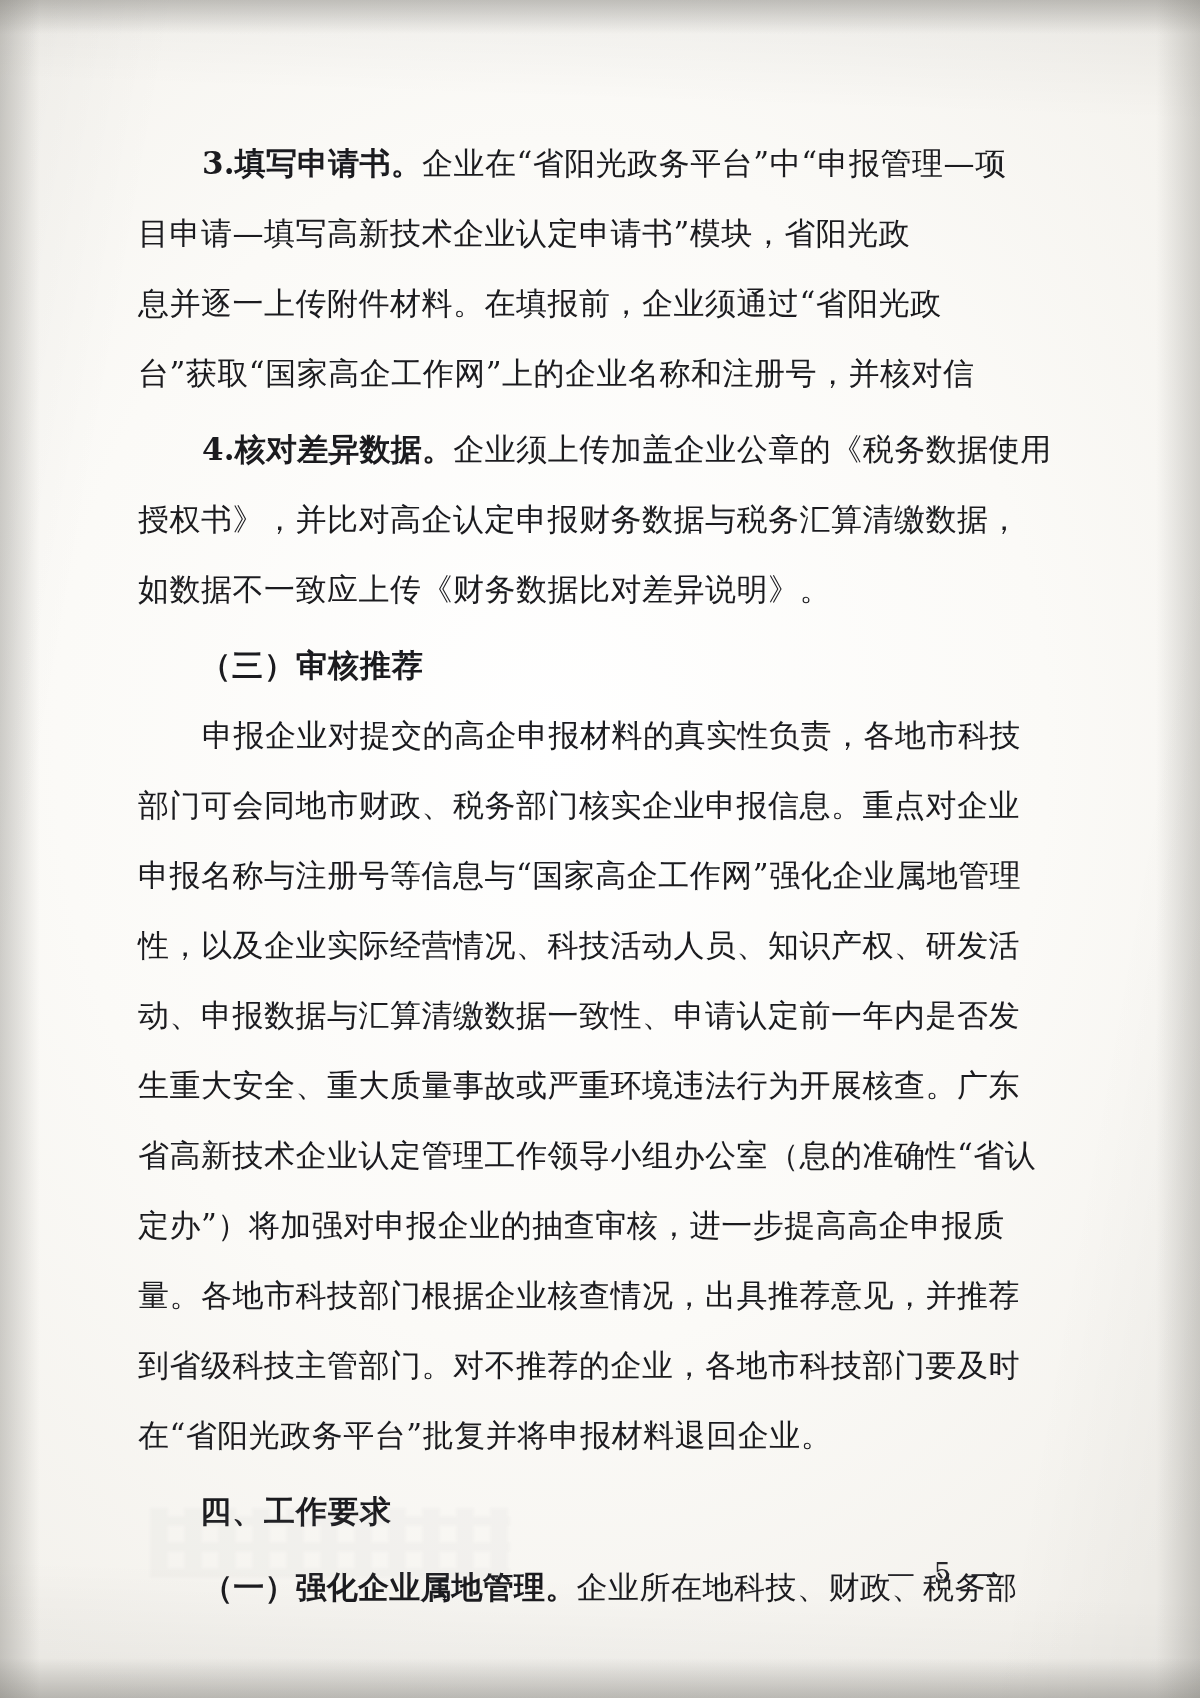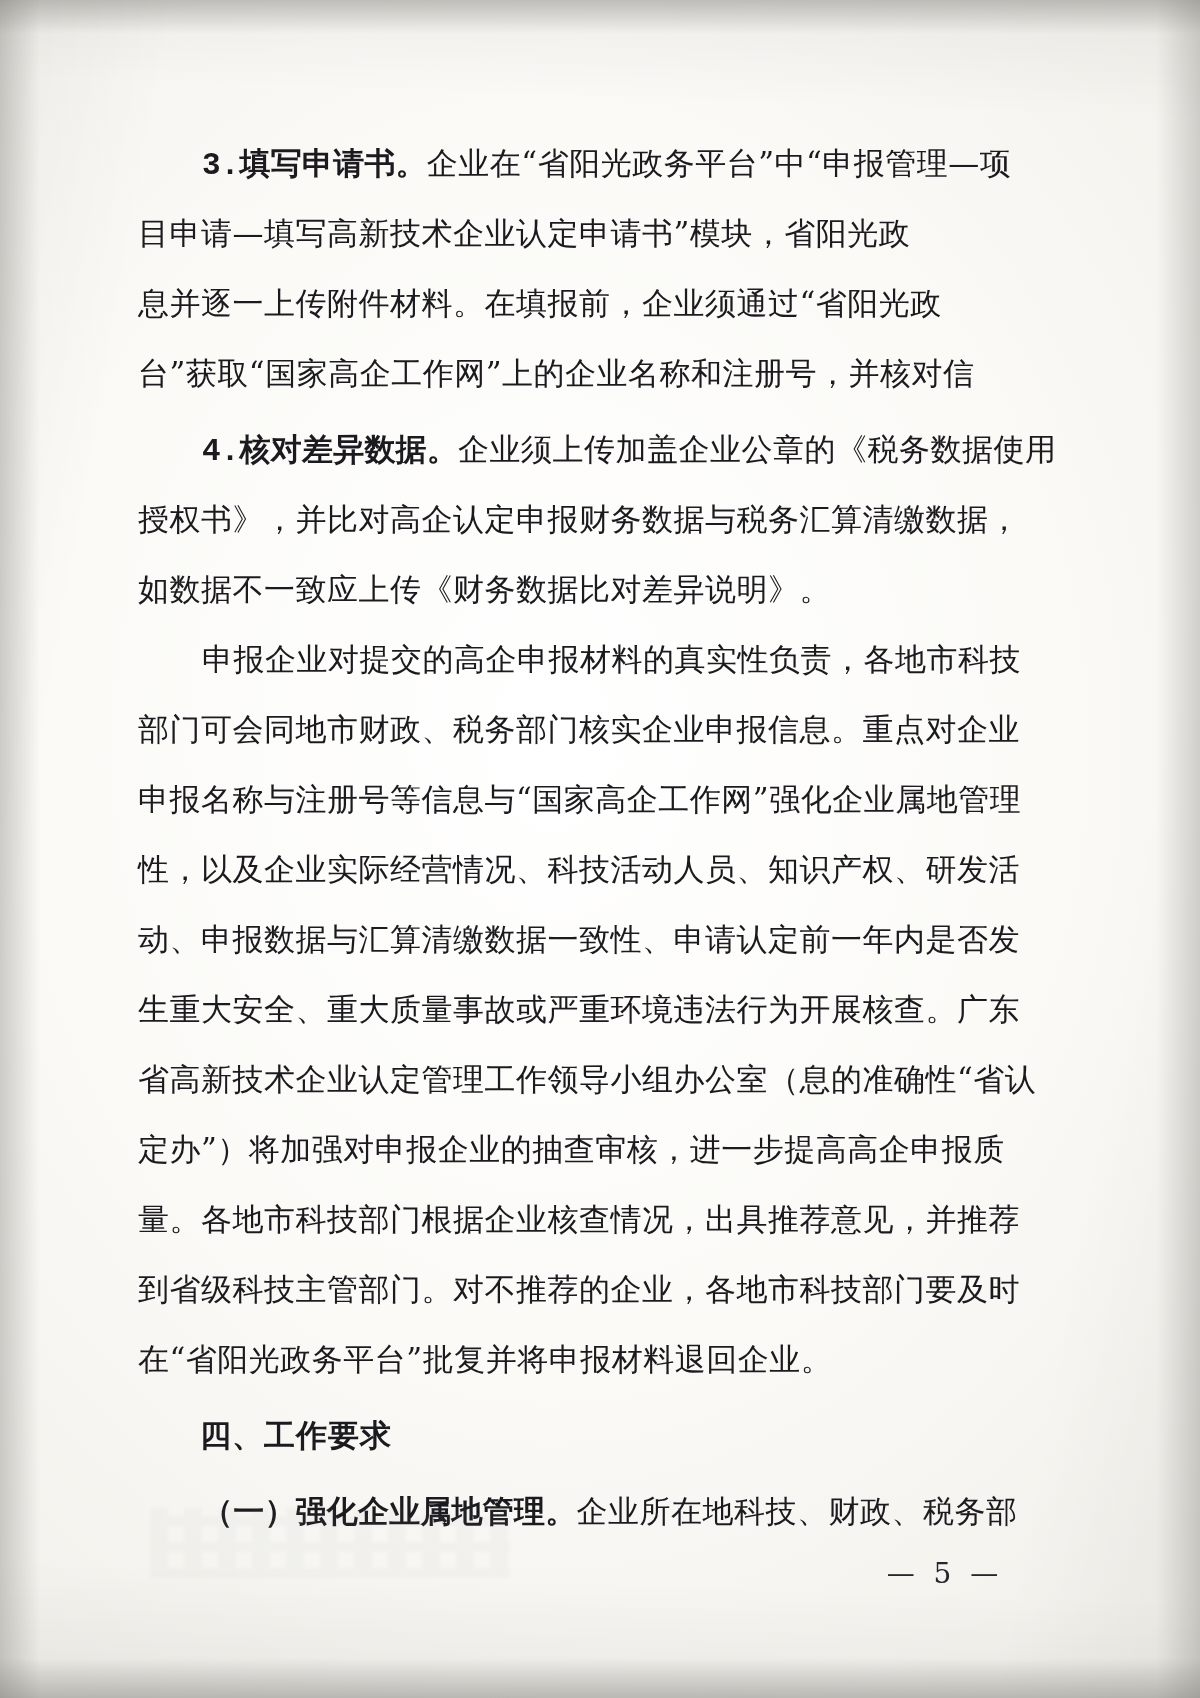--- a/index.html
+++ b/index.html
@@ -53,21 +53,20 @@
     color: #1b1b1f;
     letter-spacing: 0.5px;
     text-rendering: optimizeLegibility;
   }
   .line.indent  { padding-left: 64px; }
   .line.indent2 { padding-left: 62px; }
 
   .line .lead {
     font-weight: bold;
     letter-spacing: 0.2px;
-    font-family: Liberation Mono, monospace;
   }
   .line.heading {
     font-weight: bold;
     letter-spacing: 1px;
   }
   .line.gap-before { margin-top: 6px; }
 
   .footer {
     position: absolute;
     left: 0;
@@ -111,20 +110,21 @@
 
     <div class="line indent"><span class="lead">3.填写申请书。</span><span>企业在“省阳光政务平台”中“申报管理—项</span></div>
     <div class="line"><span>目申请—填写高新技术企业认定申请书”模块，省阳光政</span></div>
     <div class="line"><span>息并逐一上传附件材料。在填报前，企业须通过“省阳光政</span></div>
     <div class="line"><span>台”获取“国家高企工作网”上的企业名称和注册号，并核对信</span></div>
 
     <div class="line indent gap-before"><span class="lead">4.核对差异数据。</span><span>企业须上传加盖企业公章的《税务数据使用</span></div>
     <div class="line"><span>授权书》，并比对高企认定申报财务数据与税务汇算清缴数据，</span></div>
     <div class="line"><span>如数据不一致应上传《财务数据比对差异说明》。</span></div>
 
+    <div class="line heading indent2 gap-before"><span>（三）审核推荐</span></div>
 
     <div class="line indent"><span>申报企业对提交的高企申报材料的真实性负责，各地市科技</span></div>
     <div class="line"><span>部门可会同地市财政、税务部门核实企业申报信息。重点对企业</span></div>
     <div class="line"><span>申报名称与注册号等信息与“国家高企工作网”强化企业属地管理</span></div>
     <div class="line"><span>性，以及企业实际经营情况、科技活动人员、知识产权、研发活</span></div>
     <div class="line"><span>动、申报数据与汇算清缴数据一致性、申请认定前一年内是否发</span></div>
     <div class="line"><span>生重大安全、重大质量事故或严重环境违法行为开展核查。广东</span></div>
     <div class="line"><span>省高新技术企业认定管理工作领导小组办公室（息的准确性“省认</span></div>
     <div class="line"><span>定办”）将加强对申报企业的抽查审核，进一步提高高企申报质</span></div>
     <div class="line"><span>量。各地市科技部门根据企业核查情况，出具推荐意见，并推荐</span></div>

